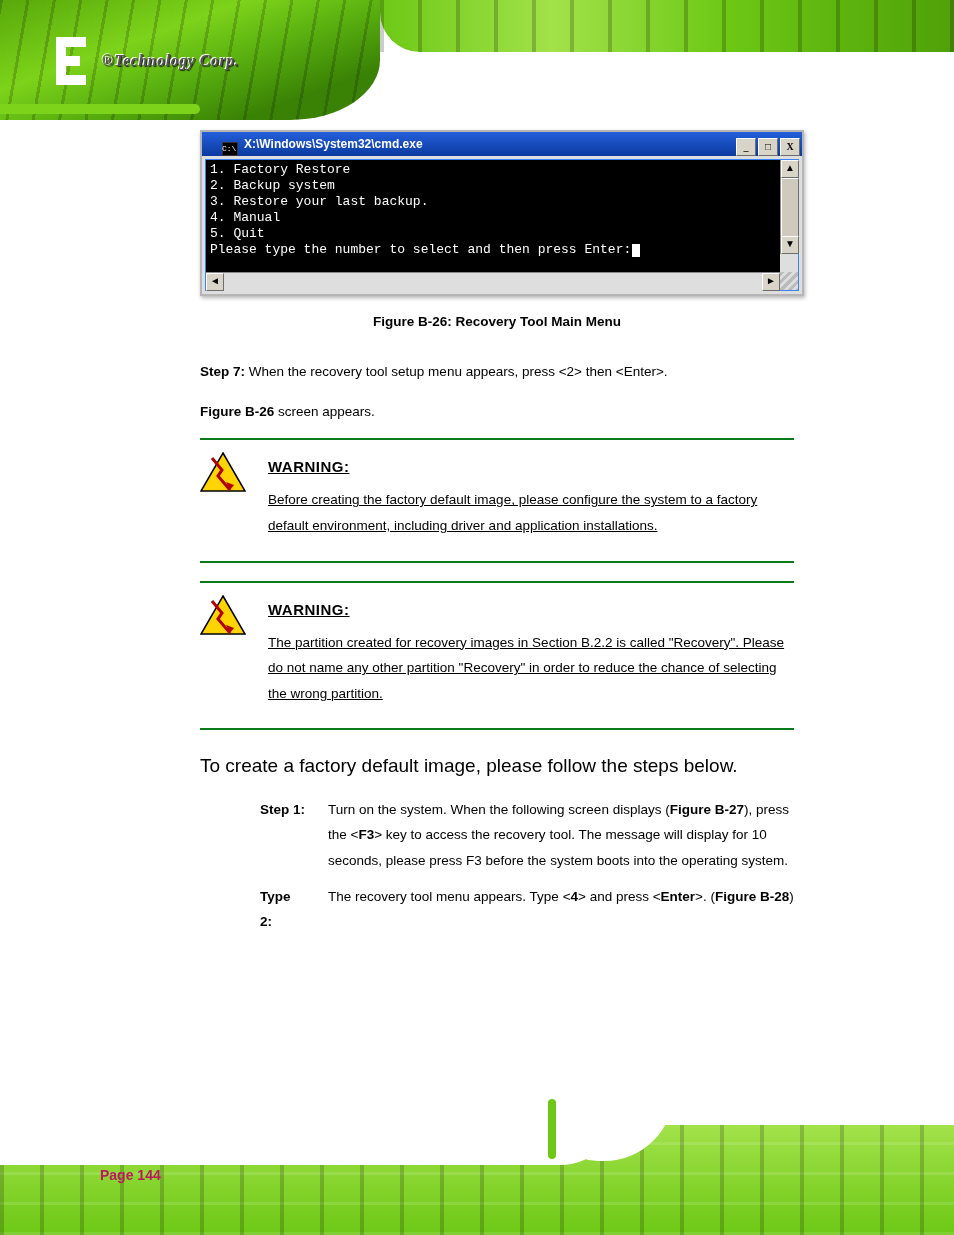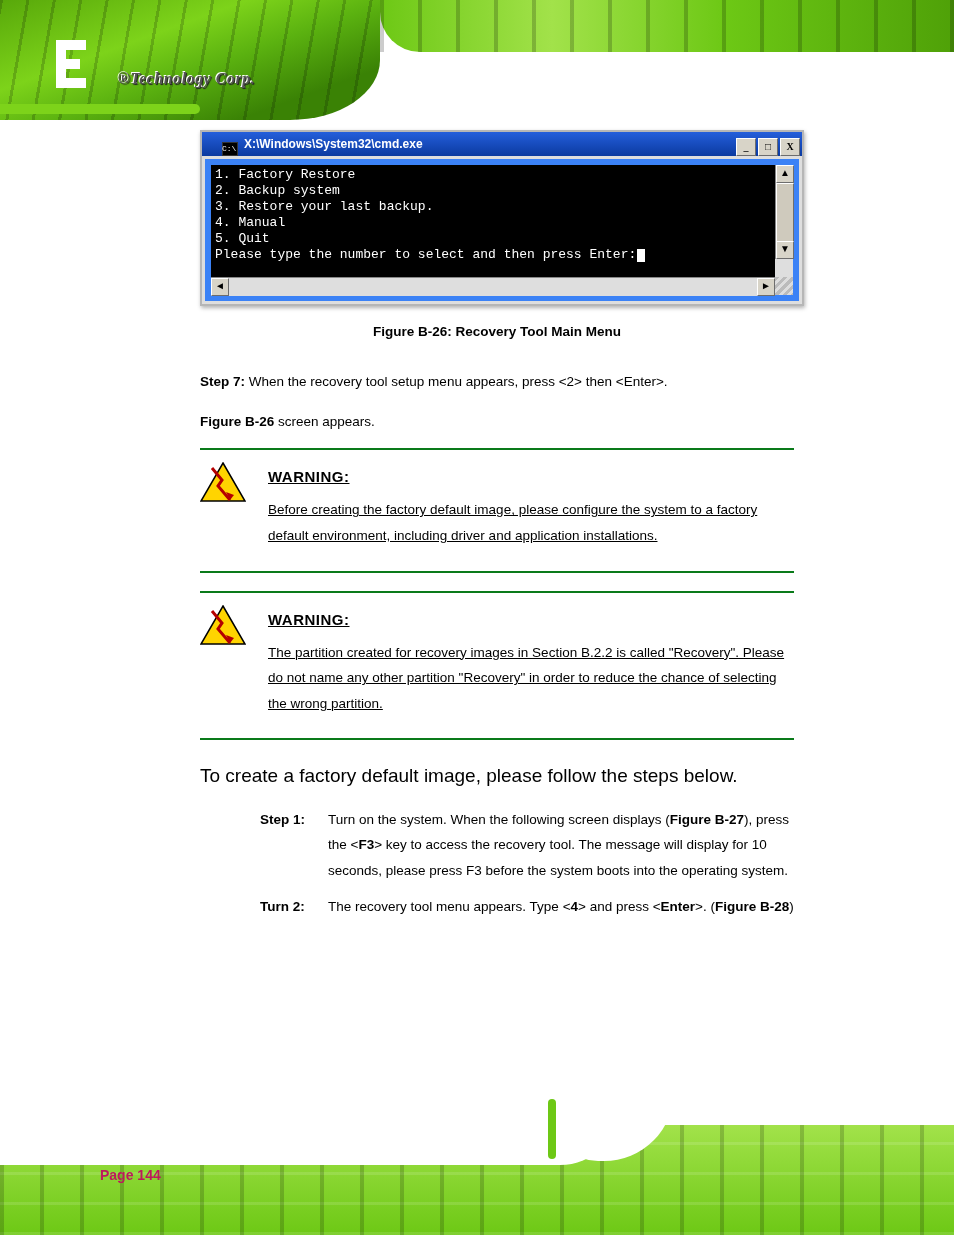--- a/index.html
+++ b/index.html
@@ -21,21 +21,21 @@
   }
   .hdr-strip { position: absolute; left: 380px; right: 0; top: 0; height: 52px; background:
     linear-gradient(90deg, #6dc815 0%, #a2e24a 30%, #6dc815 60%, #4fa108 100%);
     border-bottom-left-radius: 40px 40px;
   }
   .hdr-strip::before { content: ""; position: absolute; inset: 0;
     background: repeating-linear-gradient(90deg, rgba(0,0,0,0.2) 0 4px, transparent 4px 38px);
   }
   .hdr-thinbar { position: absolute; left: 0; top: 104px; width: 200px; height: 10px; background: #7dd31a; border-radius: 0 5px 5px 0; }
 
-  .logo { position: absolute; left: 40px; top: 18px; width: 330px; height: 70px; display: flex; align-items: flex-end; gap: 16px; }
+  .logo { position: absolute; left: 40px; top: 26px; width: 330px; height: 70px; display: flex; align-items: center; gap: 0; }
   .logo-mark { display: flex; align-items: flex-end; gap: 6px; }
   .logo-i1 { display:inline-block; width: 10px; }
   .logo-i1 .dot { width: 10px; height: 10px; background: #d23; margin-bottom: 4px; }
   .logo-i1 .stem { width: 10px; height: 34px; background: #fff; }
   .logo-E  { display:inline-block; width: 30px; height: 48px; position: relative; }
   .logo-E span { position: absolute; background:#fff; }
   .logo-E .top  { left:0; top:0;  width:30px; height:10px; }
   .logo-E .mid  { left:0; top:19px;width:24px; height:10px; }
   .logo-E .bot  { left:0; bottom:0;width:30px; height:10px; }
   .logo-E .bar  { left:0; top:0;  width:10px; height:48px; }
@@ -62,21 +62,21 @@
 
   
   .cmd-window { width: 604px; margin: 0 auto 18px auto; border: 2px solid #b6b6b6; background: #efefef; box-shadow: 1px 2px 4px rgba(0,0,0,.3); }
   .cmd-title { height: 24px; background: linear-gradient(#245edb, #0b3aa0); color: #fff; font: 12px/24px Tahoma, Arial, sans-serif; display:flex; align-items:flex-end; padding: 0 2px 0 20px; }
   .cmd-title-ico { width:16px; height:14px; background:#000; border:1px solid #333; margin-right:6px; position:relative; }
   .cmd-title-ico::before{content:"C:\\"; color:#f5f5f5; font:8px/12px "Courier New",monospace; position:absolute; left:-1px; top:0;}
   .cmd-title-text { flex: 1; font-weight: bold; }
   .winbtns { display:flex; gap:2px; }
   .winbtn { width: 20px; height: 18px; background:#d8d4c8; border:1px solid #fff; border-right-color:#6d6d6d; border-bottom-color:#6d6d6d; font: bold 10px/16px Tahoma; text-align:center; color:#000; }
   .cmd-body { position: relative; background: #dedede; padding: 3px; }
-  .cmd-inner { position: relative; border:6px solid #3b82f6; }
+  .cmd-inner { position: relative; border:1px solid #3b82f6; }
   .cmd-term { background:#000; color:#fff; font: 13px/16px "Courier New", monospace; white-space: pre; padding: 2px 4px 8px 4px; min-height: 112px; border-right: 18px solid #dedede; }
   .v-scroll { position: absolute; top: 0; right: 0; width: 18px; bottom: 18px; background: #dedede; border-left:1px solid #888;}
   .v-scroll .arrow { width:18px; height:18px; background:#d8d4c8; border:1px solid #fff; border-right-color:#6d6d6d; border-bottom-color:#6d6d6d; font:10px/14px Arial; text-align:center; }
   .v-scroll .thumb { width:18px; height:60px; margin-top:0; background:#cfcabd; border:1px solid #fff; border-right-color:#6d6d6d; border-bottom-color:#6d6d6d;}
   .h-scroll { position:relative; height: 18px; background:#dedede; border-top:1px solid #888; display:flex; align-items:center; }
   .h-scroll .arrow { width:18px; height:18px; background:#d8d4c8; border:1px solid #fff; border-right-color:#6d6d6d; border-bottom-color:#6d6d6d; font:10px/14px Arial; text-align:center; }
   .h-scroll .track { flex: 1; height: 18px; background:#dedede; }
   .h-scroll .grip { width: 18px; height: 18px; background: repeating-linear-gradient(135deg,#bbb 0 3px,#ddd 3px 6px); align-self:flex-end; }
 
   .fig-caption { text-align: center; font-weight: bold; font-size: 13.5px; margin: 10px 0 30px 0; }
@@ -214,21 +214,21 @@
     <p class="body-text">To create a factory default image, please follow the steps below.</p>
 
     <div class="steps">
       <div class="s">
         <span class="num"><b>Step 1:</b></span>
         <span>
           <span> Turn on the system. When the following screen displays (</span><b>Figure B-27</b><span>), press the &lt;</span><b>F3</b><span>&gt; key to access the recovery tool. The message will display for 10 seconds, please press F3 before the system boots into the operating system.</span>
         </span>
       </div>
       <div class="s">
-        <span class="num"><b>Turn 2:</b></span>
+        <span class="num"><b>Type 2:</b></span>
         <span>
           <span> The recovery tool menu appears. Type &lt;</span><b>4</b><span>&gt; and press &lt;</span><b>Enter</b><span>&gt;. (</span><b>Figure B-28</b><span>)</span>
         </span>
       </div>
     </div>
 
   </div>
 
   <div class="ftr"></div>
   <div class="ftr-swoop"></div>

